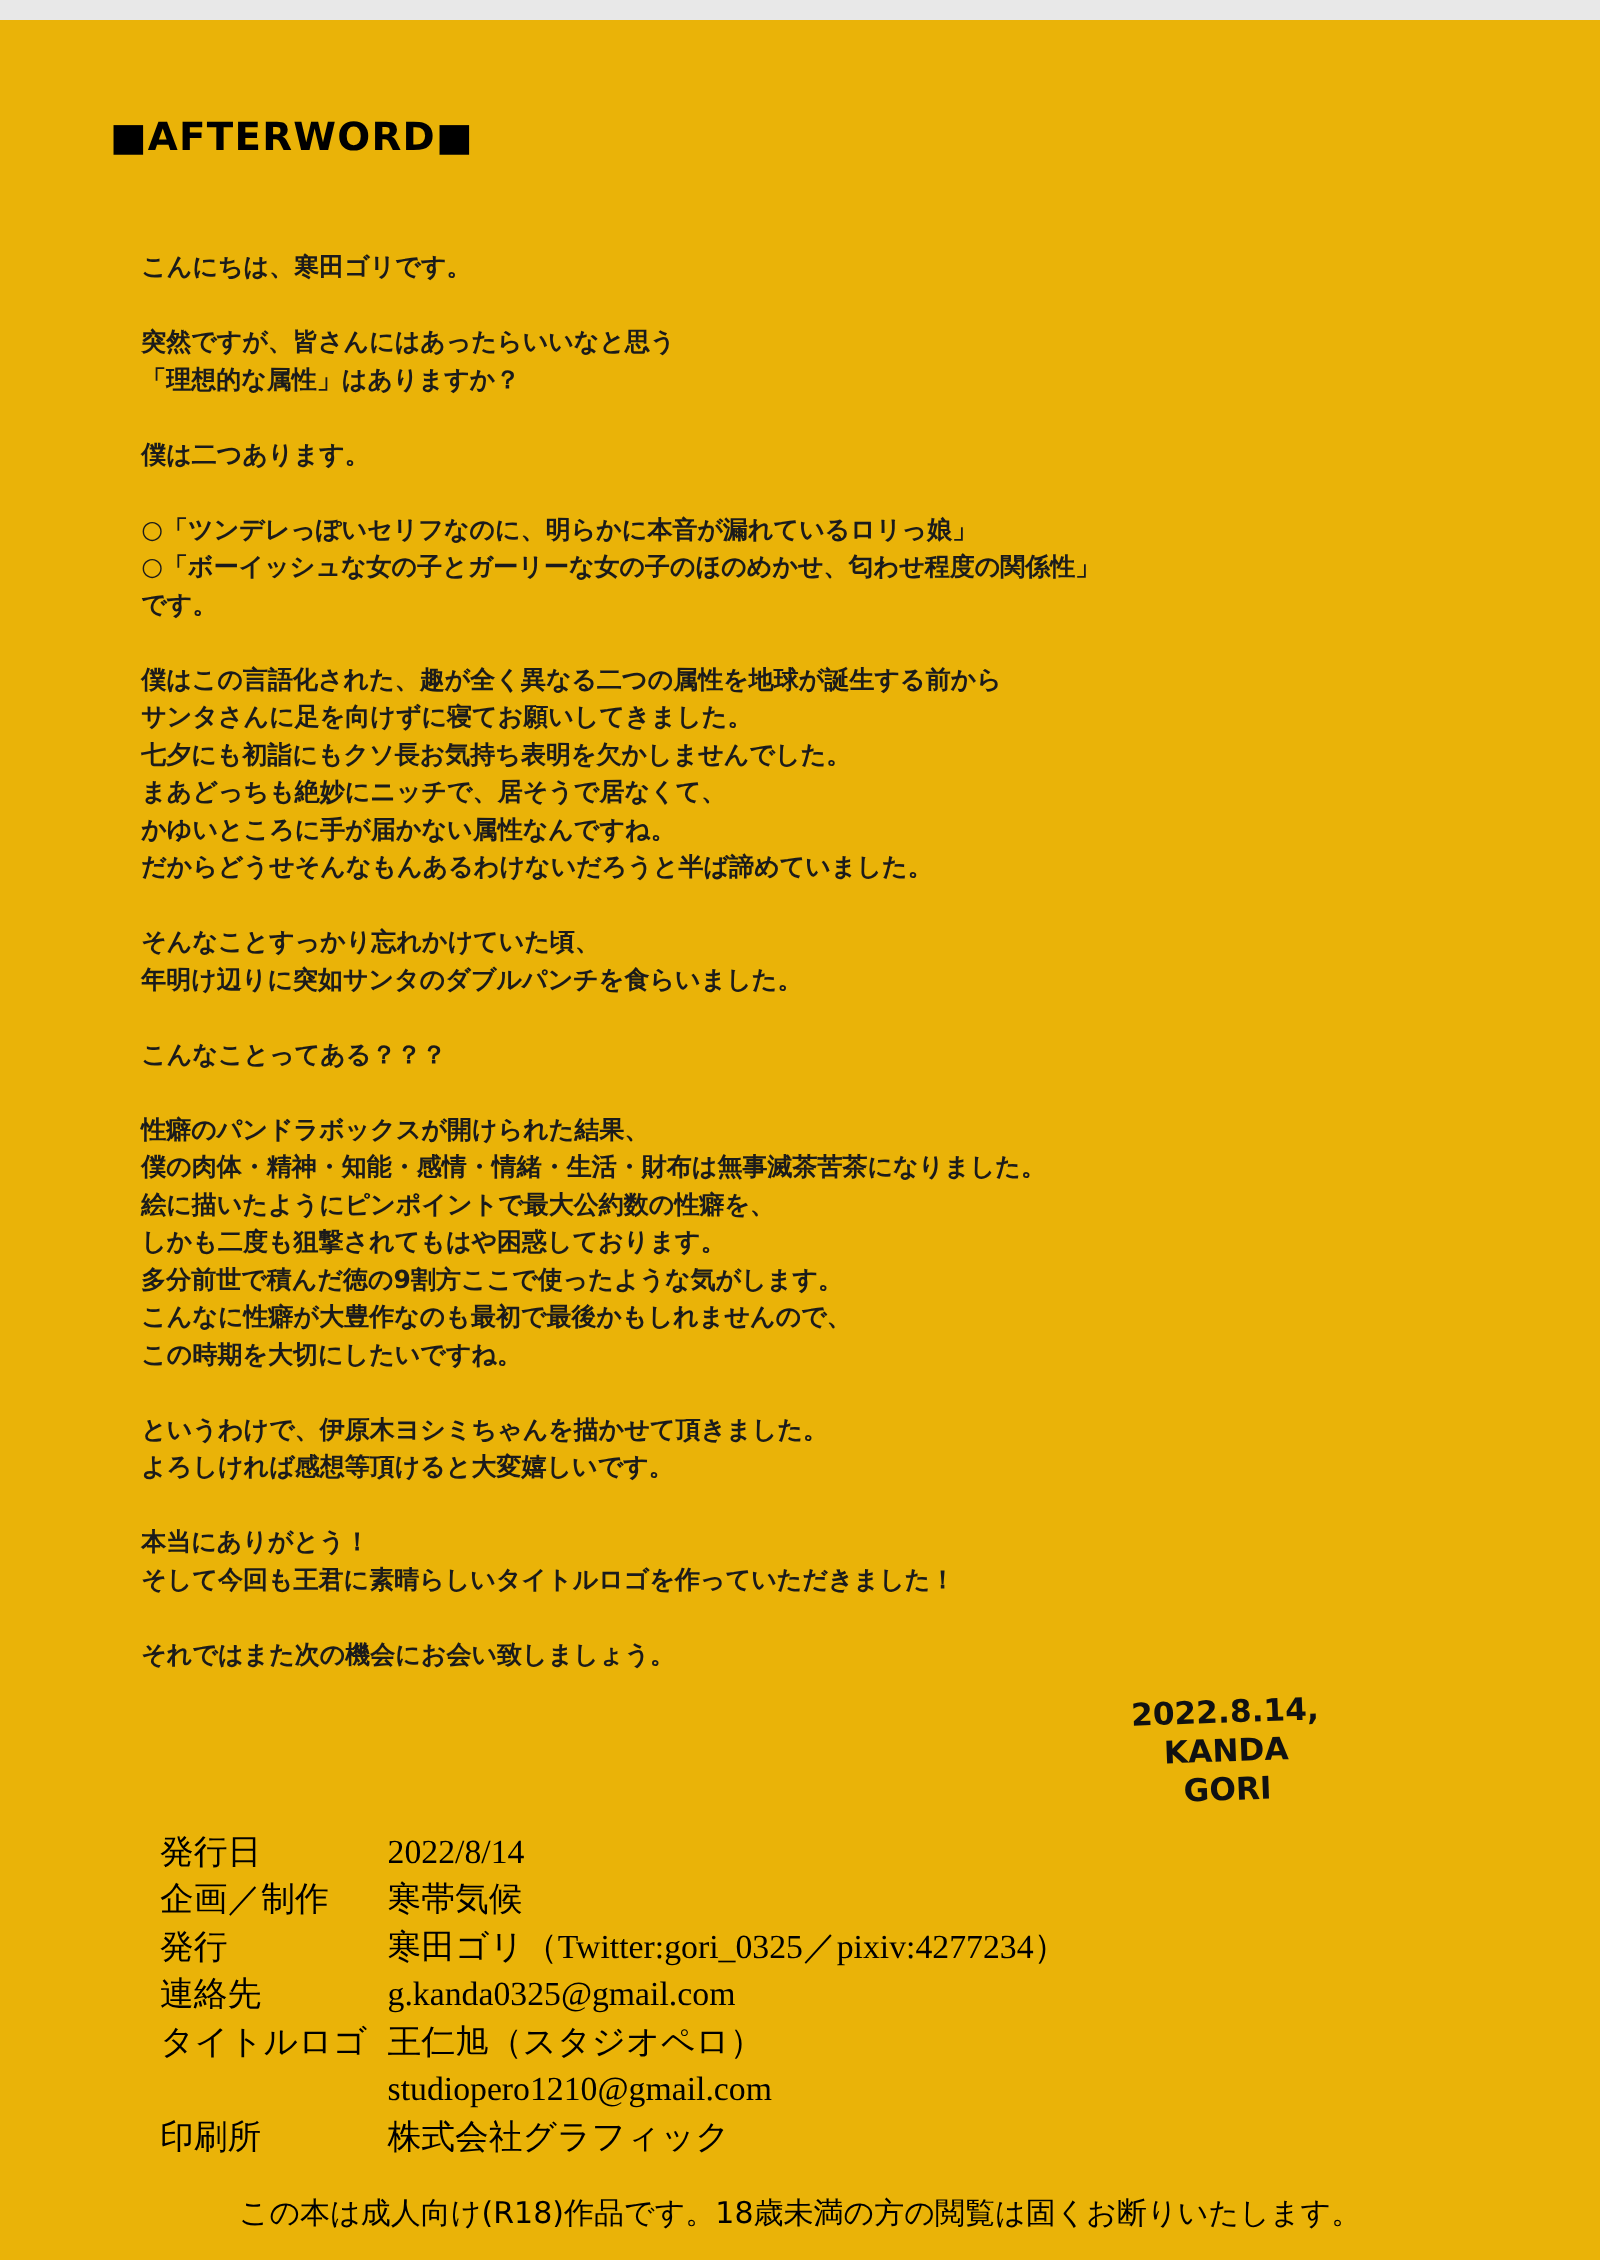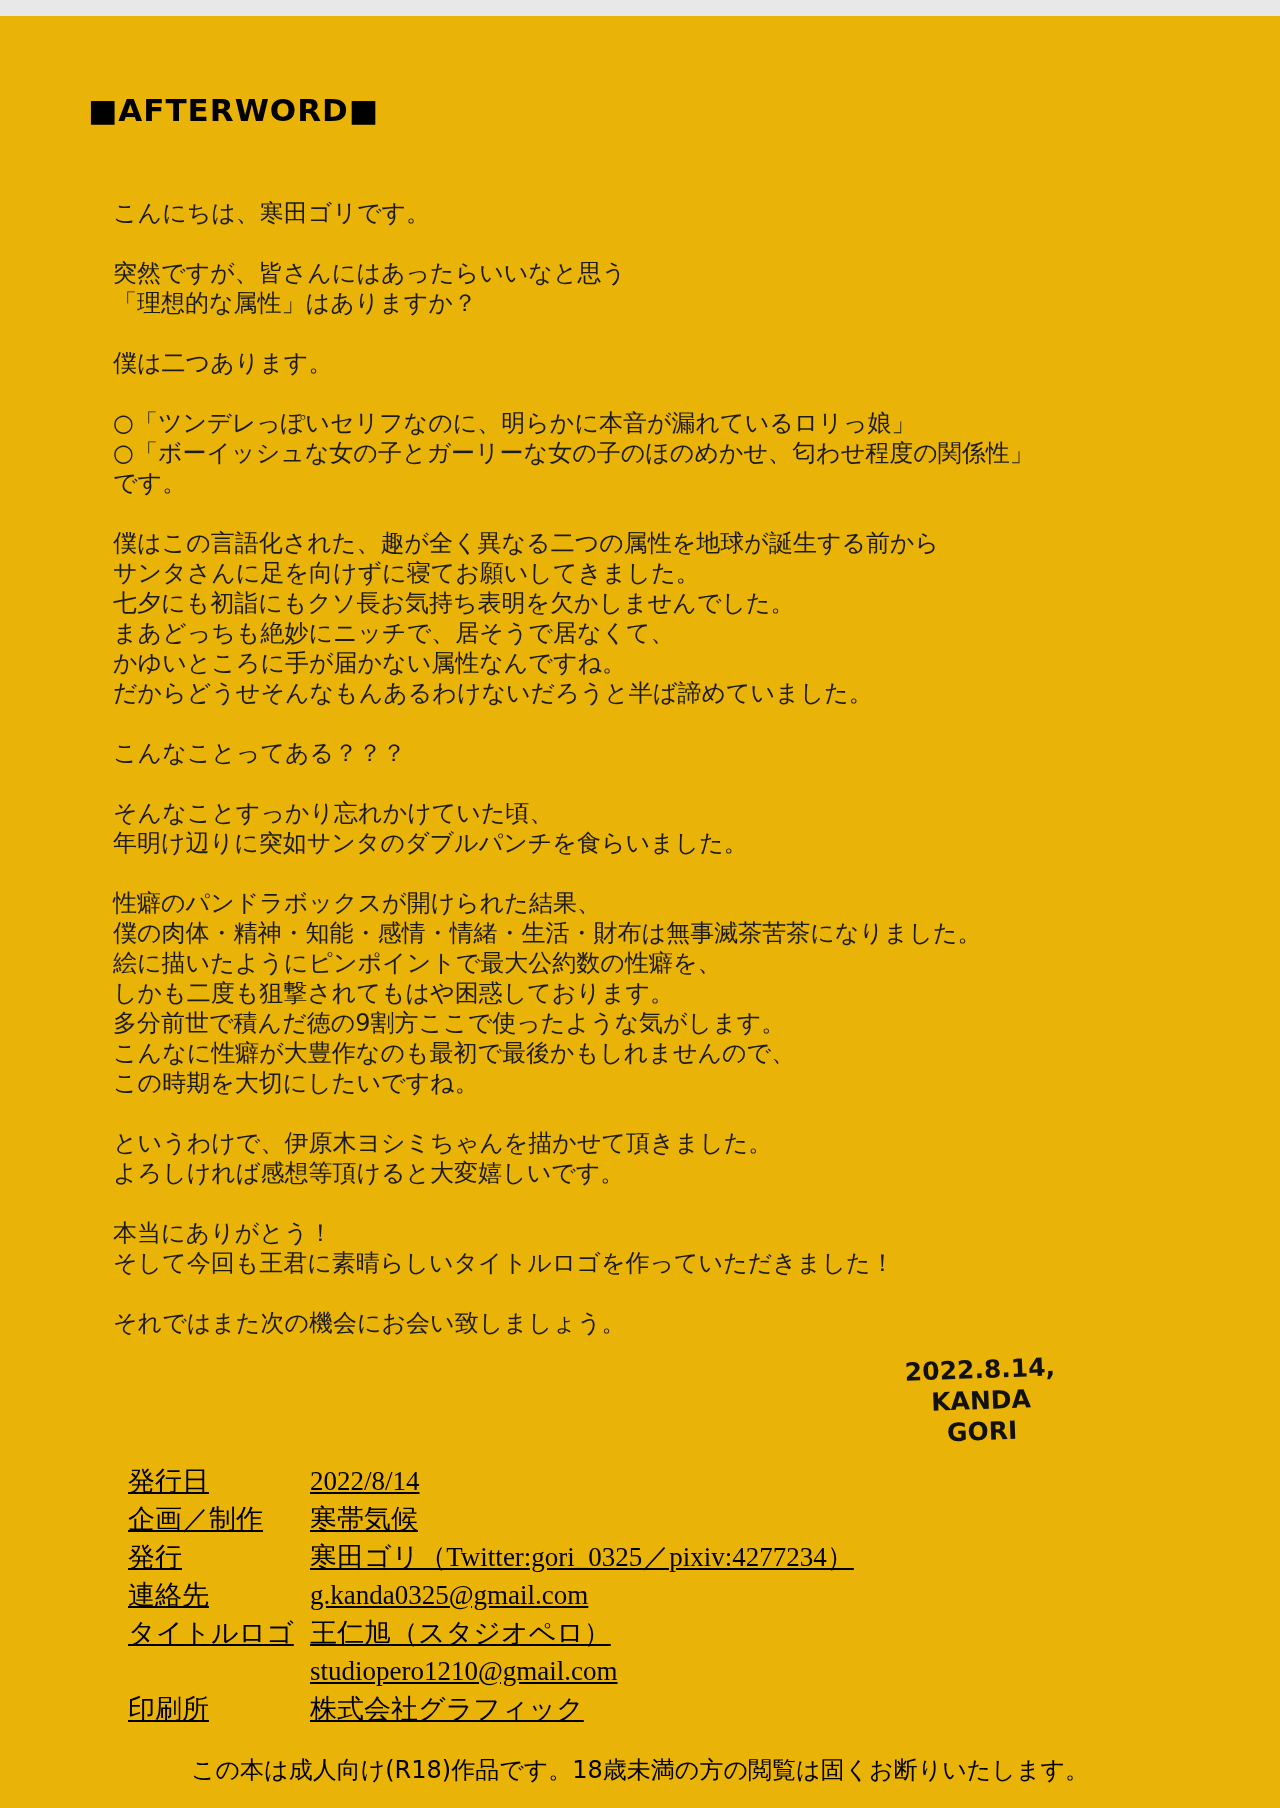--- a/index.html
+++ b/index.html
@@ -14,40 +14,39 @@
   }
   .title {
     position:absolute; left:88px; top:76px;
     font-size:31px; font-weight:bold; letter-spacing:1px;
     color:#000;
     font-family:"DejaVu Sans", sans-serif;
     white-space:nowrap;
   }
   .body-text {
     position:absolute; left:113px; top:182px;
-    font-size:24px; line-height:30px; font-weight:400;
+    font-size:20px; line-height:30px; font-weight:700;
     color:#1b1b1b;
     white-space:nowrap;
   }
   .para { margin:0 0 30px 0; }
   .line { height:30px; }
   .signature {
     position:absolute; left:888px; top:1338px; width:186px;
     text-align:center;
     font-size:25px; line-height:31px; font-weight:600;
     color:#111;
     transform:rotate(-2deg);
     white-space:nowrap;
   }
   .colophon {
     position:absolute; left:128px; top:1446px;
     font-family:"Liberation Serif", serif;
     font-size:27px; line-height:38px;
     color:#000;
-    text-decoration:underline;
   }
   .colophon-row { display:flex; height:38px; white-space:nowrap; }
   .colophon-label { width:182px; flex:0 0 182px; }
   .colophon-value { }
   .footer {
     position:absolute; left:0; top:1738px; width:1280px;
     text-align:center;
     font-size:24px; font-weight:500;
     color:#000;
     font-family:"DejaVu Sans", sans-serif;
@@ -79,25 +78,25 @@
       </div>
       <div class="para">
         <div class="line">僕はこの言語化された、趣が全く異なる二つの属性を地球が誕生する前から</div>
         <div class="line">サンタさんに足を向けずに寝てお願いしてきました。</div>
         <div class="line">七夕にも初詣にもクソ長お気持ち表明を欠かしませんでした。</div>
         <div class="line">まあどっちも絶妙にニッチで、居そうで居なくて、</div>
         <div class="line">かゆいところに手が届かない属性なんですね。</div>
         <div class="line">だからどうせそんなもんあるわけないだろうと半ば諦めていました。</div>
       </div>
       <div class="para">
-        <div class="line">こんなことってある？？？</div>
+        <div class="line">そんなことすっかり忘れかけていた頃、</div>
+        <div class="line">年明け辺りに突如サンタのダブルパンチを食らいました。</div>
       </div>
       <div class="para">
-        <div class="line">そんなことすっかり忘れかけていた頃、</div>
-        <div class="line">年明け辺りに突如サンタのダブルパンチを食らいました。</div>
+        <div class="line">こんなことってある？？？</div>
       </div>
       <div class="para">
         <div class="line">性癖のパンドラボックスが開けられた結果、</div>
         <div class="line">僕の肉体・精神・知能・感情・情緒・生活・財布は無事滅茶苦茶になりました。</div>
         <div class="line">絵に描いたようにピンポイントで最大公約数の性癖を、</div>
         <div class="line">しかも二度も狙撃されてもはや困惑しております。</div>
         <div class="line">多分前世で積んだ徳の9割方ここで使ったような気がします。</div>
         <div class="line">こんなに性癖が大豊作なのも最初で最後かもしれませんので、</div>
         <div class="line">この時期を大切にしたいですね。</div>
       </div>

